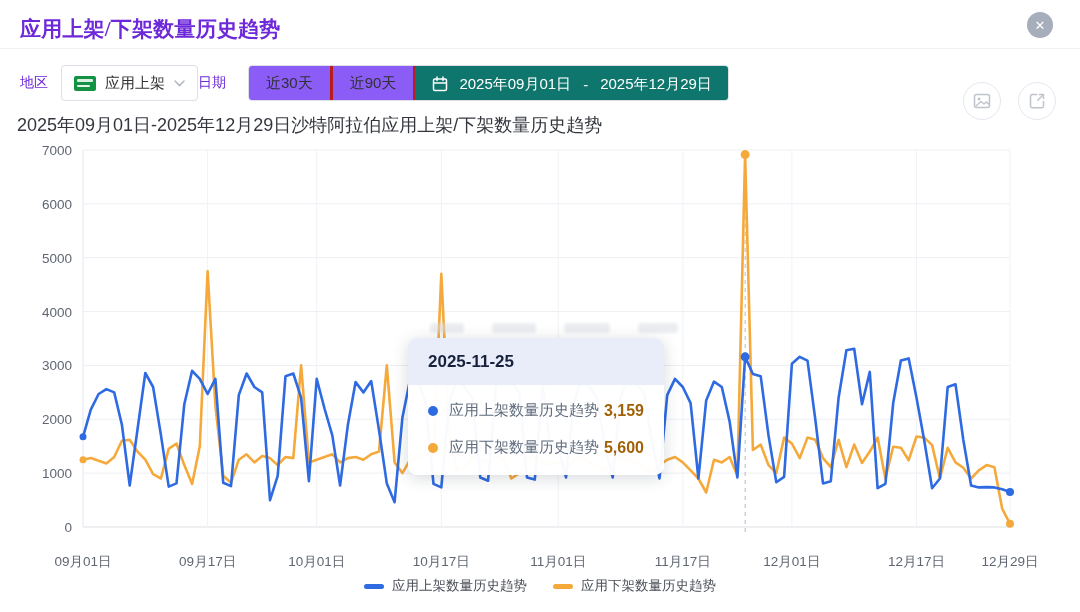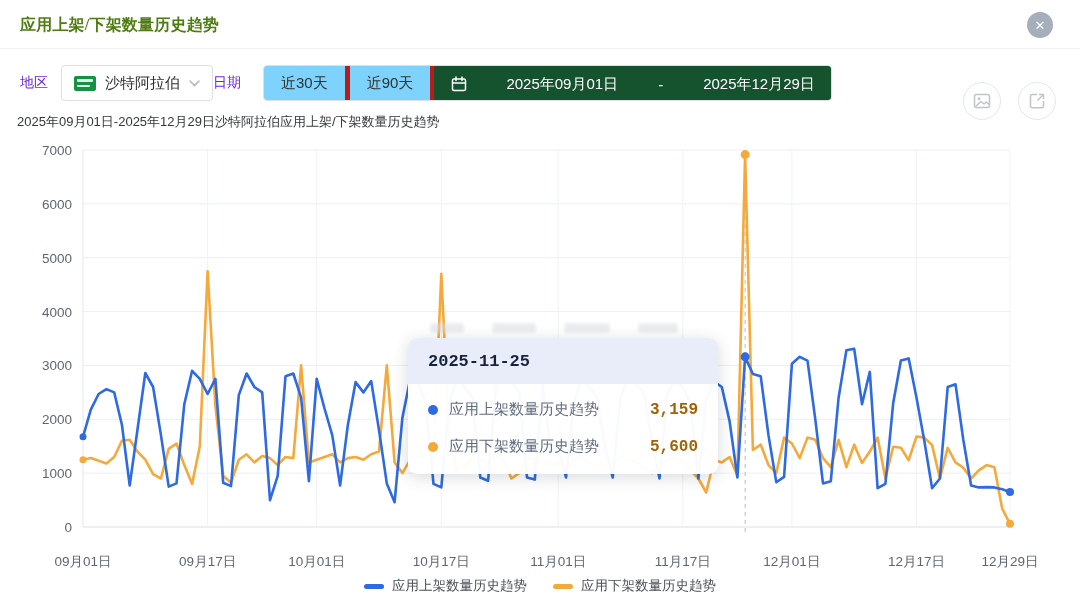--- a/index.html
+++ b/index.html
@@ -3,53 +3,53 @@
 <meta charset="utf-8">
 <style>
   html,body{margin:0;padding:0;}
   body{
     width:1080px;height:612px;position:relative;overflow:hidden;
     background:#ffffff;font-family:"Liberation Sans","DejaVu Sans",sans-serif;
     -webkit-font-smoothing:antialiased;
   }
   
   .header{position:absolute;left:0;top:0;width:1080px;height:48px;border-bottom:1px solid #f0f1f3;background:#fff;}
-  .title{position:absolute;left:20px;top:15px;font-size:16px;font-weight:bold;color:#4d7c0f;letter-spacing:.2px;font-family:Liberation Serif, serif;}
+  .title{position:absolute;left:20px;top:15px;font-size:21px;font-weight:bold;color:#6d28d9;letter-spacing:.2px;font-family:Liberation Serif, serif;}
   .close-btn{position:absolute;left:1027px;top:12px;width:26px;height:26px;border-radius:50%;
     background:#a6adbb;color:#ffffff;display:flex;align-items:center;justify-content:center;
     font-size:13px;font-weight:bold;cursor:pointer;}
   
   .filters{position:absolute;left:20px;top:65px;height:36px;display:flex;align-items:center;}
   .flt-label{font-size:14px;color:#6d28d9;}
   .region-select{display:flex;align-items:center;height:34px;border:1px solid #dcdfe6;border-radius:4px;
     background:#fff;padding:0 12px;margin-left:13px;cursor:pointer;}
   .flag{width:22px;height:15px;background:#149244;border-radius:2px;position:relative;flex:0 0 auto;}
   .flag-script{position:absolute;left:3px;right:3px;top:3.5px;height:3px;background:rgba(255,255,255,.85);border-radius:1px;}
   .flag-sword{position:absolute;left:3px;right:6px;top:9.5px;height:2px;background:rgba(255,255,255,.9);border-radius:1px;}
   .region-text{font-size:15px;color:#303133;margin:0 9px 0 9px;}
   .lbl-date{}
   .seg{display:flex;margin-left:22px;height:36px;border:1px solid #dcdfe6;border-radius:4px;overflow:hidden;box-sizing:border-box;background:#fff;}
-  .seg-btn{display:flex;align-items:center;padding:0 17px;font-size:15px;color:#303133;background:#7dd3fc;
-    border-right:5px solid #b91c1c;cursor:pointer;}
+  .seg-btn{display:flex;align-items:center;padding:0 17px;font-size:15px;color:#303133;background:#8b5cf6;
+    border-right:3px solid #b91c1c;cursor:pointer;}
   .seg-date{display:flex;align-items:center;padding:0 17px;color:#fff;font-size:15px;cursor:pointer;margin:-1px;height:38px;box-sizing:border-box;border-radius:4px;}
   .seg-date .cal{margin-right:11px;display:flex;}
   .seg-date .dsep{margin:0 12px;}
   .icon-circle{position:absolute;width:36px;height:36px;border-radius:50%;border:1px solid #e4e7ed;
     display:flex;align-items:center;justify-content:center;background:#fff;cursor:pointer;}
   
-  .subtitle{position:absolute;left:17px;top:113px;font-size:13px;color:#33373d;}
+  .subtitle{position:absolute;left:17px;top:113px;font-size:18px;color:#33373d;}
   
   #chart-svg{position:absolute;left:0;top:0;width:1080px;height:612px;pointer-events:none;}
   .chart-hit{position:absolute;left:83px;top:150px;width:927px;height:377px;}
   
   .watermark{position:absolute;left:430px;top:323px;display:flex;gap:28px;opacity:.5;filter:blur(1.5px);pointer-events:none;}
   .wm-blob{height:10px;border-radius:3px;background:#d7dbe2;}
   
-  .tooltip{position:absolute;left:408px;top:338px;width:310px;border-radius:9px;
-    background:rgba(255,255,255,.97);box-shadow:0 3px 16px rgba(31,45,61,.18);z-index:5;overflow:hidden;font-family:Liberation Mono, monospace;}
+  .tooltip{position:absolute;left:408px;top:338px;width:256px;border-radius:9px;
+    background:rgba(255,255,255,.97);box-shadow:0 3px 16px rgba(31,45,61,.18);z-index:5;overflow:hidden;}
   .tooltip-header{background:#e9edfa;padding:14px 20px 13px;font-size:17px;font-weight:bold;color:#17233d;}
   .tooltip-body{padding:7px 0 9px;}
   .tooltip-row{display:flex;align-items:center;height:37px;padding:0 20px;font-size:15px;color:#5f6b7c;}
   .dot{width:10px;height:10px;border-radius:50%;margin-right:11px;flex:0 0 auto;}
   .t-val{margin-left:auto;color:#a16207;font-weight:bold;font-size:16px;}
   
   .legend{position:absolute;left:0;top:577px;width:1080px;display:flex;justify-content:center;gap:26px;align-items:center;}
   .legend-item{display:flex;align-items:center;gap:8px;font-size:13.5px;color:#4a4f57;cursor:pointer;}
   .legend-bar{width:20px;height:5px;border-radius:2.5px;}
 </style>
@@ -63,30 +63,30 @@
   <span>✕</span>
 </div>
 
 <div class="filters">
   <span class="flt-label">地区</span>
   <div class="region-select">
     <div class="flag">
       <div class="flag-script"></div>
         <div class="flag-sword"></div>
     </div>
-    <span class="region-text">沙特阿拉伯</span>
+    <span class="region-text">应用上架</span>
     <svg width="11" height="7" viewBox="0 0 11 7">
       <polyline points="1,1 5.5,5.5 10,1" fill="none" stroke="#b4b9c2" stroke-width="1.6" stroke-linecap="round"></polyline>
     </svg>
   </div>
   <span class="flt-label lbl-date">日期</span>
   <div class="seg">
     <div class="seg-btn">近30天</div>
     <div class="seg-btn">近90天</div>
-    <div class="seg-date" style="background-color: #14532d; gap: 28px;">
+    <div class="seg-date" style="background-color: #0f766e;">
       <span class="cal">
         <svg width="16" height="16" viewBox="0 0 16 16">
           <rect x="1.5" y="3" width="13" height="11.5" rx="1.5" fill="none" stroke="#ffffff" stroke-width="1.5"></rect>
           <line x1="5" y1="1" x2="5" y2="4.5" stroke="#ffffff" stroke-width="1.5" stroke-linecap="round"></line>
           <line x1="11" y1="1" x2="11" y2="4.5" stroke="#ffffff" stroke-width="1.5" stroke-linecap="round"></line>
           <line x1="1.5" y1="7" x2="14.5" y2="7" stroke="#ffffff" stroke-width="1.5"></line>
         </svg>
       </span>
       <span>2025年09月01日</span>
       <span class="dsep">-</span>

